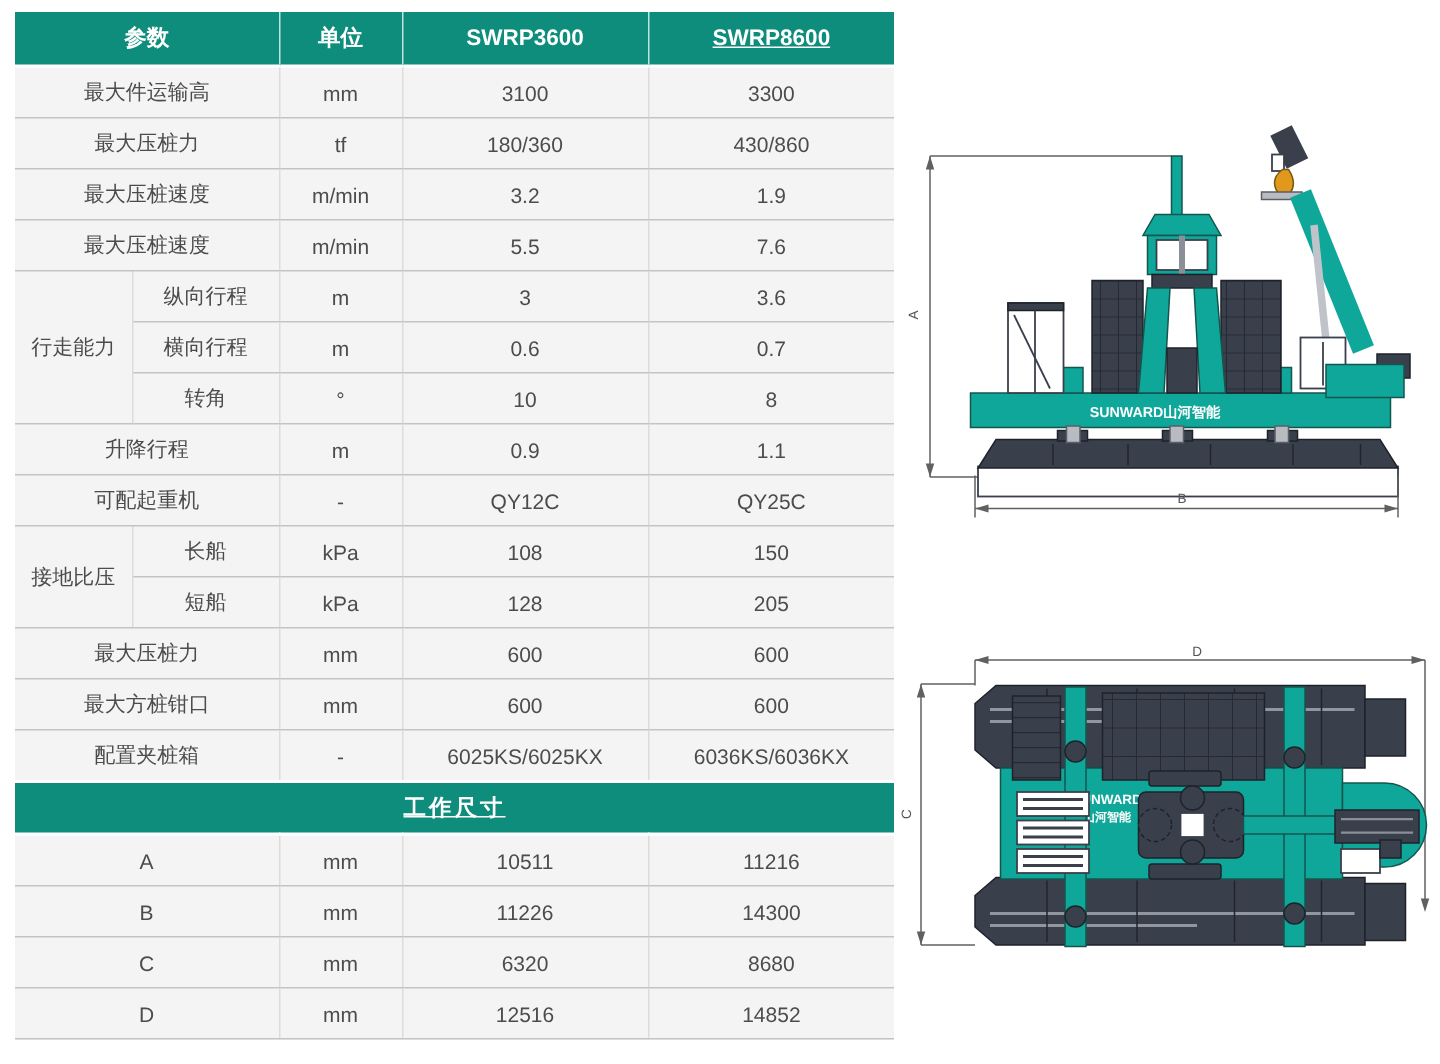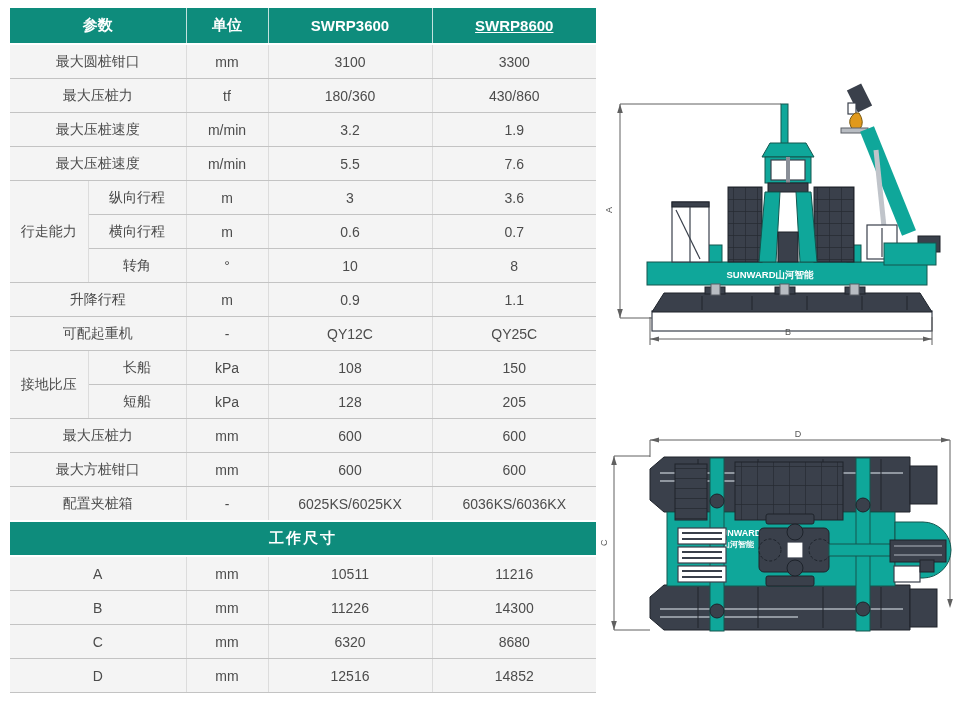--- a/index.html
+++ b/index.html
@@ -34,20 +34,21 @@
     background:var(--row-bg);color:var(--cell-text);font-size:14px;
     height:33px;text-align:center;padding:0;
     border-bottom:1px solid var(--h-border);
     border-right:1px solid var(--v-border);
   }
   table.spec td:last-child{border-right:none;margin-top:30px;}
   table.spec td.section-cell{
     background:var(--header-teal);color:#fff;font-weight:bold;font-size:15px;
     letter-spacing:2px;border-top:2px solid #fff;border-bottom:2px solid #fff;
     border-right:none;
+    text-decoration:underline;
   }
   
   .drawing{position:absolute;}
   #side-view{left:602px;top:55px;}
   #plan-view{left:598px;top:428px;}
   .dim{stroke:#606060;stroke-width:1;fill:none;}
   .dim-fill{fill:#606060;stroke:none;}
   .dim-label{fill:#555;font-size:9px;}
   .teal-fill{fill:var(--machine-teal);stroke:#14564F;stroke-width:1;}
   .teal-line{stroke:var(--machine-teal);}
@@ -73,21 +74,21 @@
   <thead>
       <tr>
         <th colspan="2">参数</th>
         <th>单位</th>
         <th>SWRP3600</th>
         <th>SWRP8600</th>
       </tr>
     </thead>
   <tbody>
       <tr>
-        <td colspan="2">最大圆桩钳口</td>
+        <td colspan="2">最大件运输高</td>
         <td>mm</td>
         <td>3100</td>
         <td>3300</td>
       </tr>
       <tr>
         <td colspan="2">最大压桩力</td>
         <td>tf</td>
         <td>180/360</td>
         <td>430/860</td>
       </tr>

